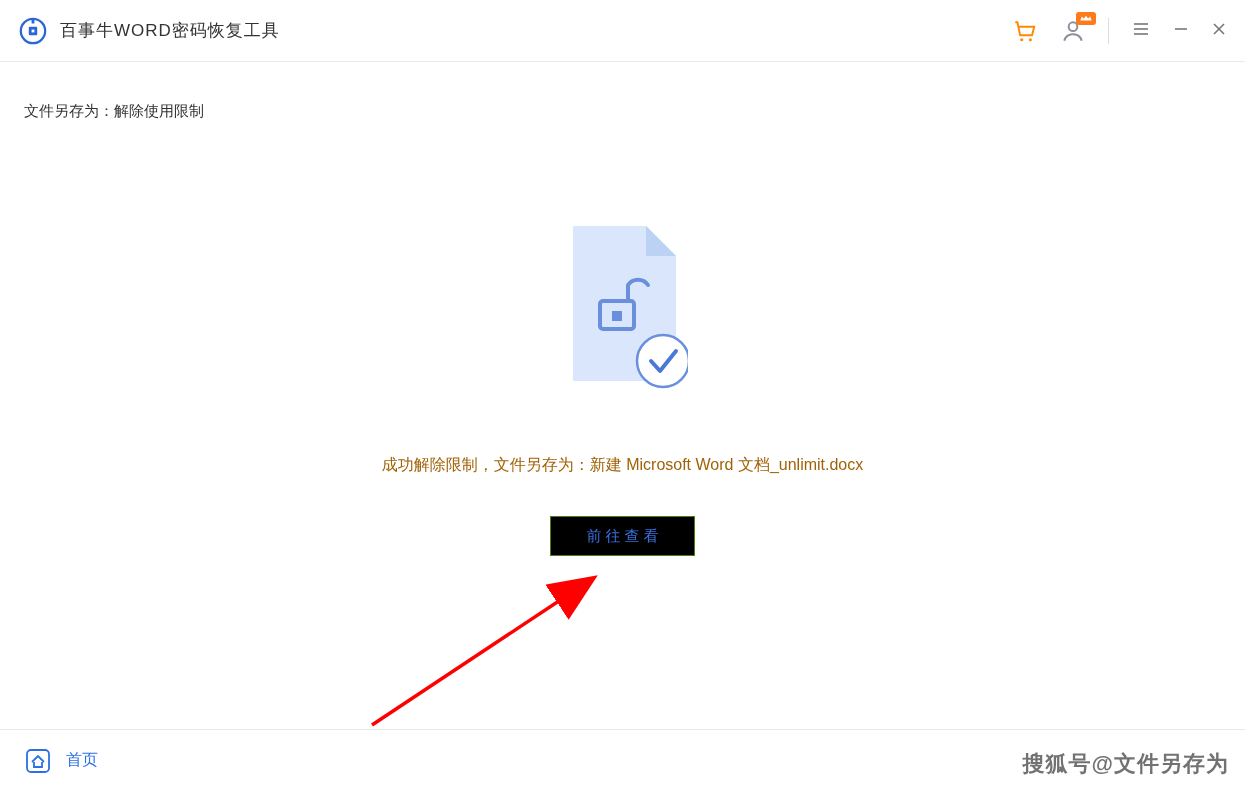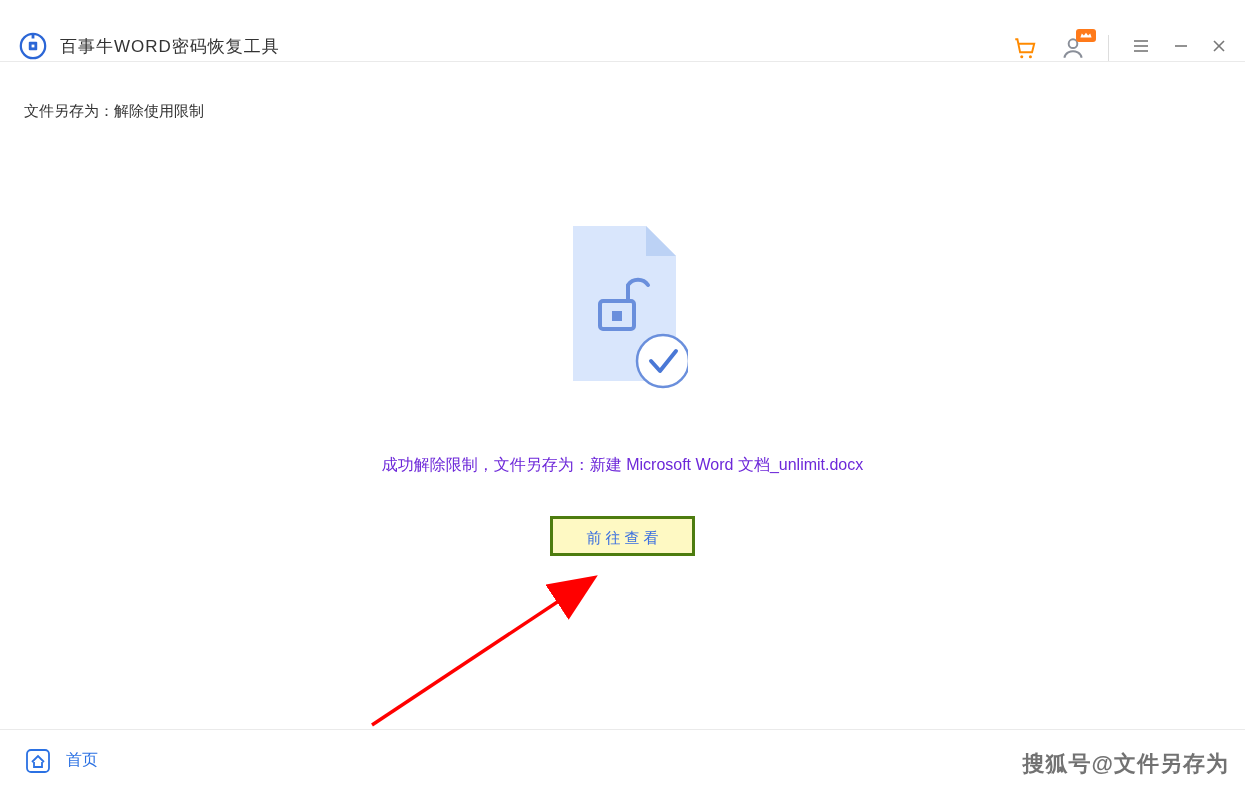--- a/index.html
+++ b/index.html
@@ -7,21 +7,21 @@
       font-family: "Microsoft YaHei", "PingFang SC", sans-serif;
       background: #fff;
       width: 1245px;
       height: 791px;
       position: relative;
       overflow: hidden;
     }
     .titlebar {
       height: 62px;
       display: flex;
-      align-items: flex-end;
+      align-items: center;
       padding: 0 18px;
       border-bottom: 1px solid #eaeaea;
     }
     .logo-wrap {
       display: flex;
       align-items: center;
       gap: 12px;
     }
     .logo-icon {
       width: 30px;
@@ -80,31 +80,31 @@
     }
     .doc-illus {
       display: inline-block;
       position: relative;
       width: 130px;
       height: 170px;
     }
     .success-text {
       margin-top: 60px;
       font-size: 16px;
-      color: #6d28d9;
+      color: #a16207;
     }
     .go-btn {
       margin-top: 40px;
       display: inline-block;
       min-width: 145px;
       height: 40px;
       line-height: 38px;
-      border: 3px solid #4d7c0f;
+      border: 1px solid #4d7c0f;
       color: #3a6fe0;
-      background: #fef9c3;
+      background: #000000;
       font-size: 15px;
       cursor: pointer;
       letter-spacing: 4px;
       padding: 0 18px 0 22px;
     }
 
     .arrow-annot {
       position: absolute;
       left: 360px;
       top: 505px;

